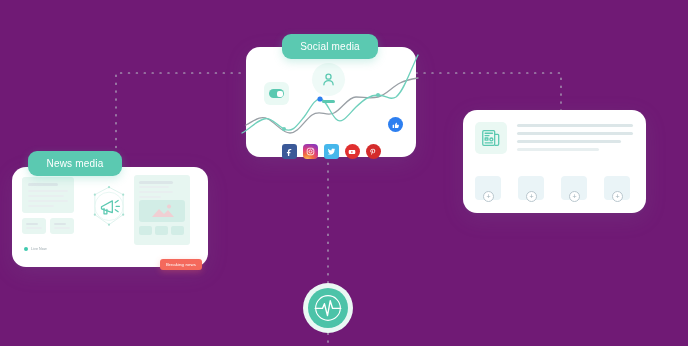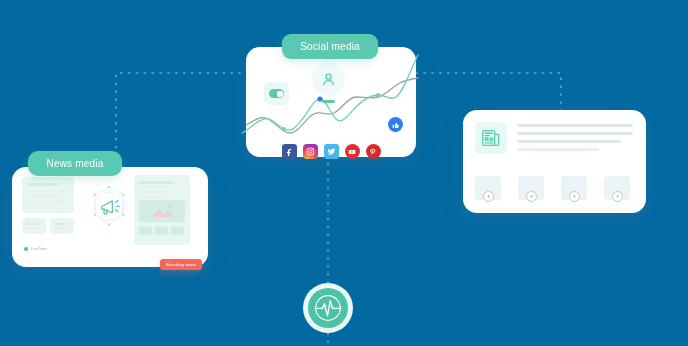--- a/index.html
+++ b/index.html
@@ -11,21 +11,21 @@
   body {
     font-family: "Liberation Sans", sans-serif;
     width: 688px;
     height: 346px;
     overflow: hidden;
   }
   #stage {
     position: relative;
     width: 688px;
     height: 346px;
-    background: #0369a1;
+    background: #701a75;
   }
 
   
   #connectors {
     position: absolute;
     left: 0; top: 0;
     width: 688px; height: 346px;
     pointer-events: none;
   }
 
@@ -392,21 +392,21 @@
     <div class="news-thumb-cap" style="left:143px;"></div>
     <div class="news-thumb" style="left:159px;"></div>
     <div class="news-thumb-cap" style="left:159px;"></div>
 
     <div class="live-row">
       <span class="live-dot"></span>
       <span class="live-text">Live Now</span>
     </div>
   </div>
 
-  <div class="pill" style="left:28px; top:151px; width:94px; height:25px;border-radius:10px;">News media</div>
+  <div class="pill" style="left:28px; top:151px; width:94px; height:25px;">News media</div>
 
   <div id="breaking-badge">Breaking news</div>
 
   <div class="card" id="online-card">
     <div class="on-icon-box">
       <svg width="22" height="22" viewBox="0 0 24 24" fill="none" stroke="#5BC9B1" stroke-width="1.4" stroke-linejoin="round">
         <rect x="3" y="4" width="13" height="16" rx="1.2"></rect>
         <path d="M16 8h3.4a1 1 0 0 1 1 1v9.6a1.4 1.4 0 0 1-1.4 1.4H16"></path>
         <path d="M5.6 6.8h8" stroke-linecap="round"></path>
         <path d="M5.6 9.4h4.2" stroke-linecap="round"></path>

